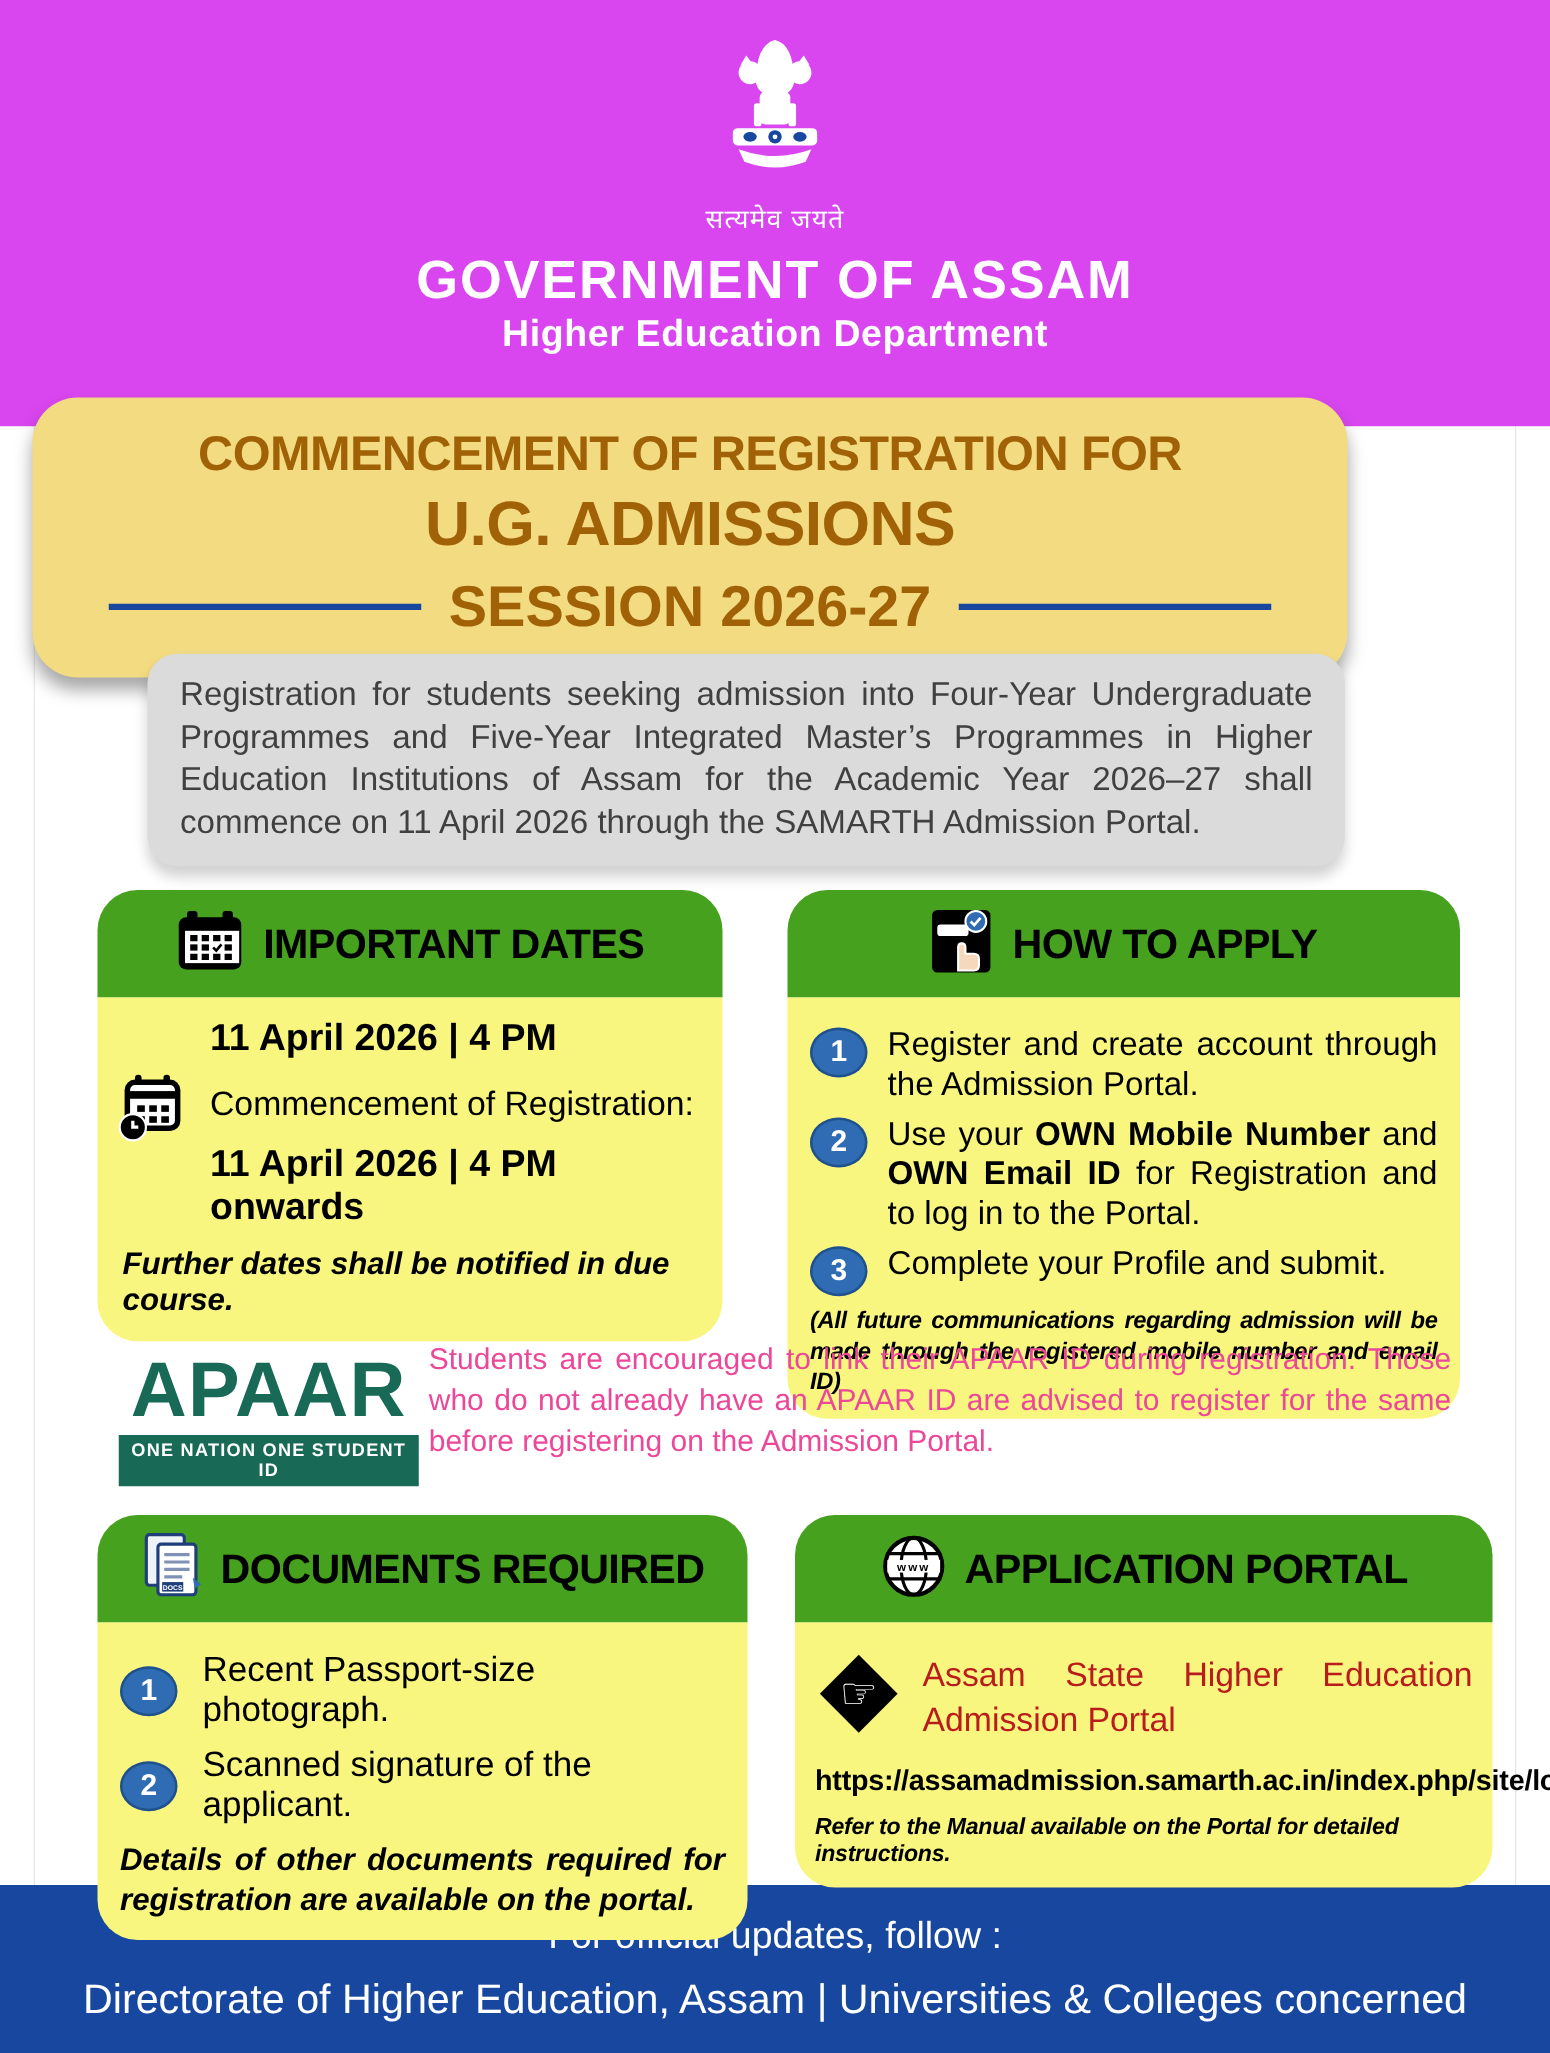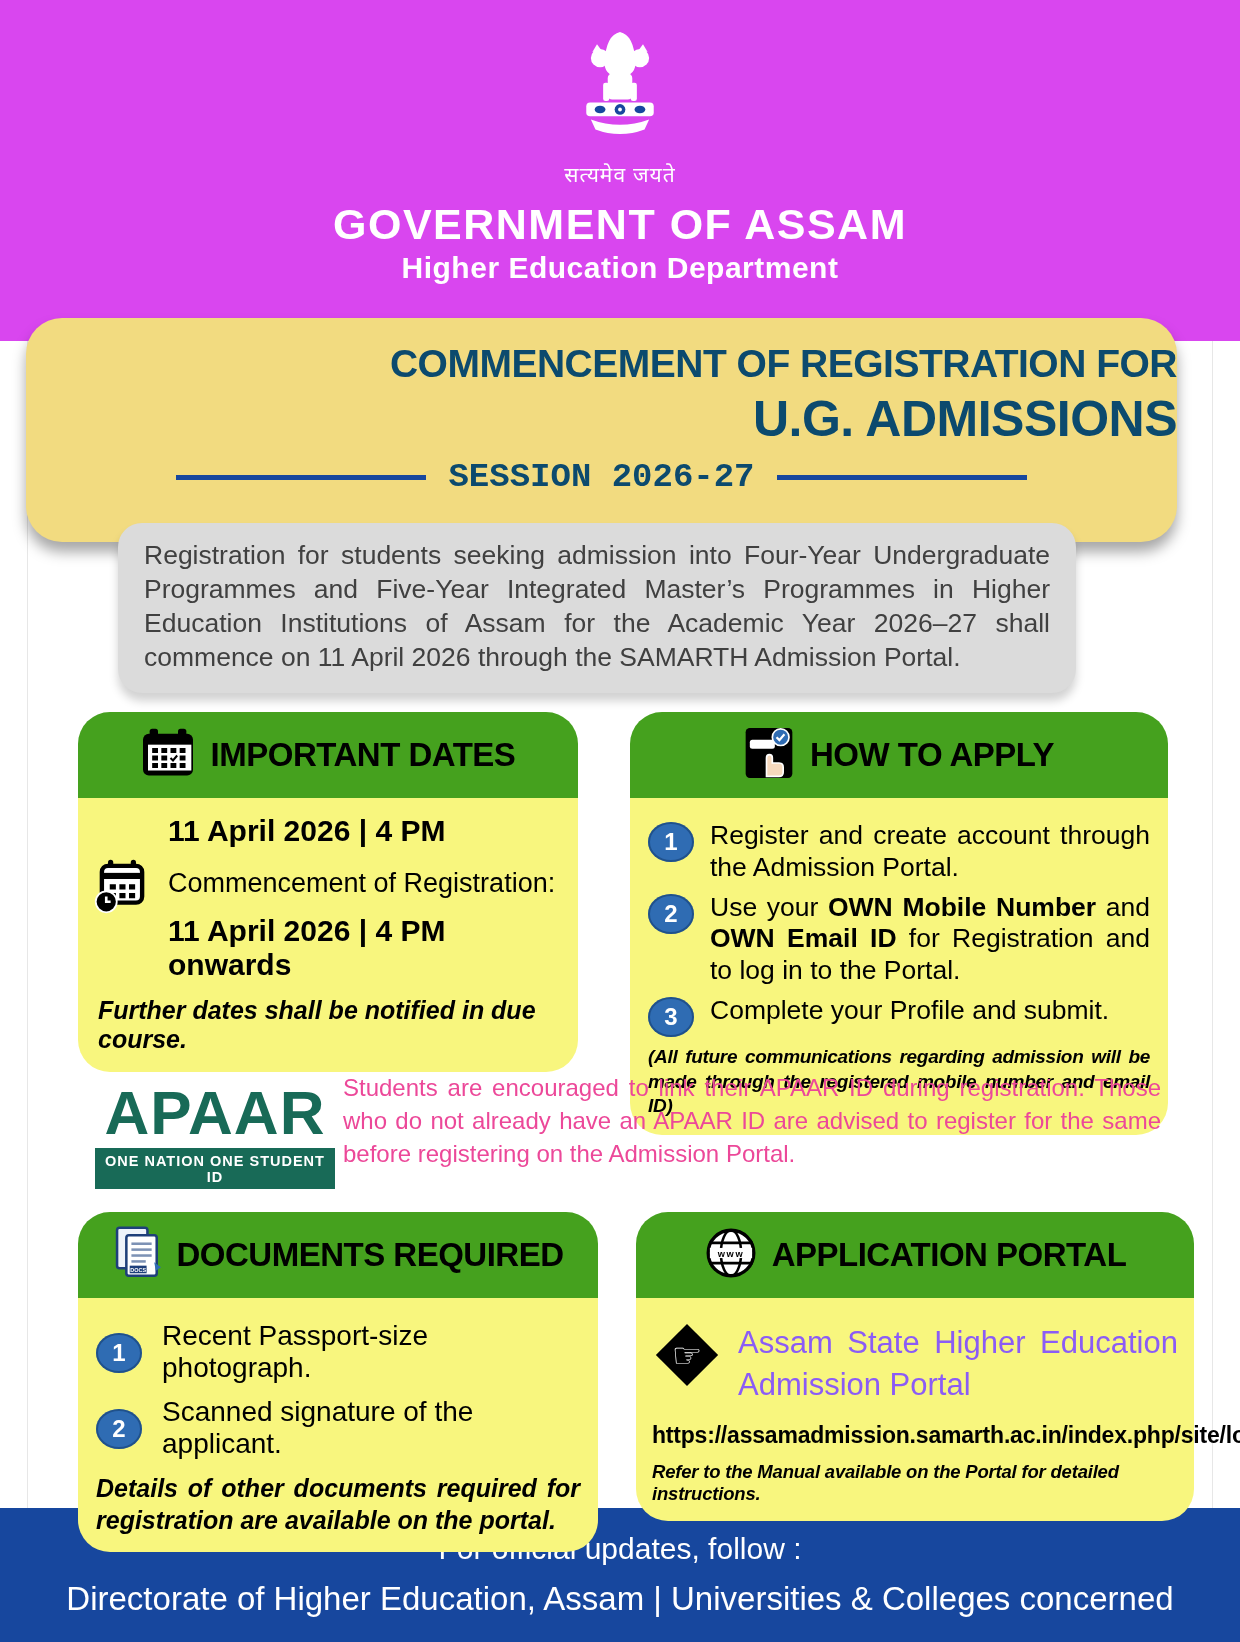--- a/index.html
+++ b/index.html
@@ -14,27 +14,27 @@
   .top-band { position:absolute; left:0; top:0; width:100%; height:341px; background:#d946ef; z-index:1; }
   .emblem-wrap { position:absolute; left:0; right:0; top:18px; display:flex; justify-content:center; }
   .emblem-caption { position:absolute; left:0; right:0; top:160px; text-align:center; color:#ffffff;
     font-size:21px; letter-spacing:1px; }
   .gov-title { position:absolute; left:0; right:0; top:200px; text-align:center; color:#ffffff;
     font-size:43px; font-weight:bold; letter-spacing:1.5px; }
   .gov-subtitle { position:absolute; left:0; right:0; top:251px; text-align:center; color:#ffffff;
     font-size:30px; font-weight:bold; letter-spacing:0.5px; }
 
   
-  .banner { position:absolute; left:26px; top:318px; width:1151px; height:224px; background:#f2db80;
-    border-radius:36px; box-shadow:0 10px 14px rgba(0,0,0,0.35); z-index:2; text-align:right; color:#0c4a6e; }
+  .banner { position:absolute; left:26px; top:318px; width:1052px; height:224px; background:#f2db80;
+    border-radius:36px; box-shadow:0 10px 14px rgba(0,0,0,0.35); z-index:2; text-align:center; color:#a16207; }
   .banner-line1 { margin-top:24px; font-size:39px; font-weight:bold; letter-spacing:-0.5px; }
   .banner-line2 { margin-top:4px; font-size:50px; font-weight:bold; letter-spacing:-0.5px; }
   .session-row { margin-top:10px; display:flex; align-items:center; justify-content:center; gap:22px; }
   .session-line { width:250px; height:5px; background:#17479e; }
-  .banner-line3 { font-size:34px; font-weight:bold;font-family:Liberation Mono, monospace; }
+  .banner-line3 { font-size:46px; font-weight:bold; }
 
   
   .intro-box { position:absolute; left:118px; top:523px; width:958px; background:#dbdbdb;
     border-radius:24px; padding:16px 26px 18px 26px; box-sizing:border-box;
     font-size:26.5px; line-height:1.28; color:#404040; text-align:justify;
     box-shadow:0 8px 10px rgba(0,0,0,0.18); z-index:3; }
 
   
   .card { position:absolute; z-index:2; }
   .card-header { background:#45a11e; border-radius:32px 32px 0 0; height:86px;
@@ -67,21 +67,21 @@
     color:#ec4899; text-align:justify; z-index:2; }
 
   .docs-body { padding:22px 18px 16px 18px; min-height:172px; }
   .doc-row { display:flex; gap:20px; align-items:center; margin-bottom:12px; }
   .doc-text { font-size:28px; color:#000; }
   .docs-note { font-size:25px; font-weight:bold; font-style:italic; line-height:1.28; color:#000;
     text-align:justify; margin-top:12px; }
 
   .portal-body { padding:22px 16px 16px 16px; min-height:172px; }
   .portal-row { display:flex; gap:16px; align-items:flex-start; }
-  .portal-name { font-size:31px; line-height:1.35; color:#8b5cf6; text-align:justify; padding-top:2px; }
+  .portal-name { font-size:27px; line-height:1.35; color:#b91c1c; text-align:justify; padding-top:2px; }
   .portal-url { font-size:23px; font-weight:bold; color:#000; margin-top:16px; letter-spacing:-0.2px; white-space:nowrap; }
   .portal-note { font-size:18.5px; font-weight:bold; font-style:italic; color:#000; margin-top:12px; letter-spacing:-0.2px; }
 
   
   .footer { position:absolute; left:0; bottom:0; width:100%; height:134px; background:#17479e; z-index:1;
     color:#ffffff; text-align:center; }
   .footer-line1 { margin-top:24px; font-size:30px; }
   .footer-line2 { margin-top:14px; font-size:33px; }
 
   .diamond-wrap { flex:none; width:70px; height:70px; position:relative; }

